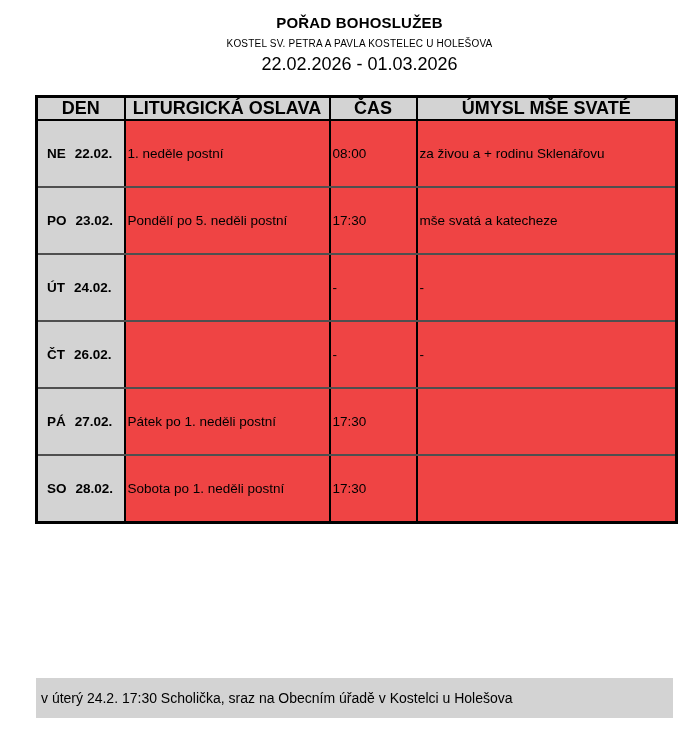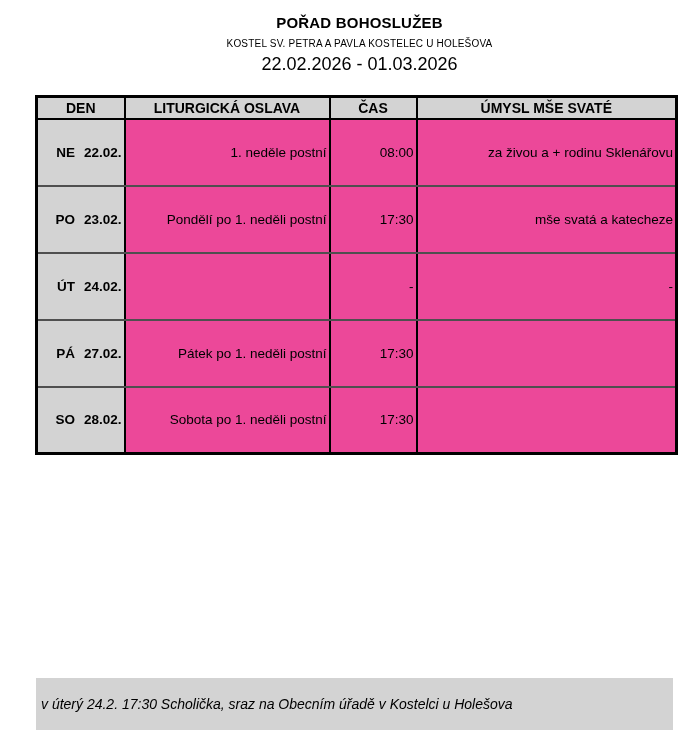--- a/index.html
+++ b/index.html
@@ -27,60 +27,59 @@
     border: 3px solid #000;
   }
   .schedule col.c-day   { width: 88px; }
   .schedule col.c-lit   { width: 205px; }
   .schedule col.c-time  { width: 87px; }
   .schedule col.c-int   { width: 260px; }
 
   .schedule th {
     height: 22px;
     background: #d3d3d3;
-    font-size: 14px;
+    font-size: 18px;
     font-weight: bold;
     text-align: center;
     vertical-align: middle;
     border: 2px solid #000;
     padding: 0;
   }
   .schedule td {
     height: 67px;
     font-size: 13.5px;
-    text-align: right;
+    text-align: left;
     vertical-align: middle;
     border-left: 2px solid #000;
     border-right: 2px solid #000;
     border-top: 2px solid #4f4f4f;
     border-bottom: 2px solid #4f4f4f;
     padding: 0 2px;
-    background: #ec4899;
+    background: #ef4444;
   }
   .schedule td.day-cell {
     background: #d3d3d3;
     font-weight: bold;
-    text-align: right;
+    text-align: left;
     padding-left: 9px;
     margin-top: 44px;
   }
   .day-abbr { display: inline-block; }
   .day-date { display: inline-block; margin-left: 9px; }
 
   
   .footer-bar {
     position: absolute;
     left: 36px; top: 678px;
-    width: 637px; height: 52px;
+    width: 637px; height: 40px;
     background: #d3d3d3;
     display: flex;
     align-items: center;
     padding-left: 5px;
     font-size: 14px;
-    font-style: italic;
   }
 </style>
 </head>
 <body>
 
 <div class="page">
 
   <div class="titles">
     <div class="title-main">POŘAD BOHOSLUŽEB</div>
     <div class="title-sub">KOSTEL SV. PETRA A PAVLA KOSTELEC U HOLEŠOVA</div>
@@ -108,27 +107,35 @@
           <span class="day-abbr">NE</span><span class="day-date">22.02.</span>
         </td>
         <td>1. neděle postní</td>
         <td>08:00</td>
         <td>za živou a + rodinu Sklenářovu</td>
       </tr>
       <tr>
         <td class="day-cell">
           <span class="day-abbr">PO</span><span class="day-date">23.02.</span>
         </td>
-        <td>Pondělí po 1. neděli postní</td>
+        <td>Pondělí po 5. neděli postní</td>
         <td>17:30</td>
         <td>mše svatá a katecheze</td>
       </tr>
       <tr>
         <td class="day-cell">
           <span class="day-abbr">ÚT</span><span class="day-date">24.02.</span>
+        </td>
+        <td></td>
+        <td>-</td>
+        <td>-</td>
+      </tr>
+      <tr>
+        <td class="day-cell">
+          <span class="day-abbr">ČT</span><span class="day-date">26.02.</span>
         </td>
         <td></td>
         <td>-</td>
         <td>-</td>
       </tr>
       <tr>
         <td class="day-cell">
           <span class="day-abbr">PÁ</span><span class="day-date">27.02.</span>
         </td>
         <td>Pátek po 1. neděli postní</td>

